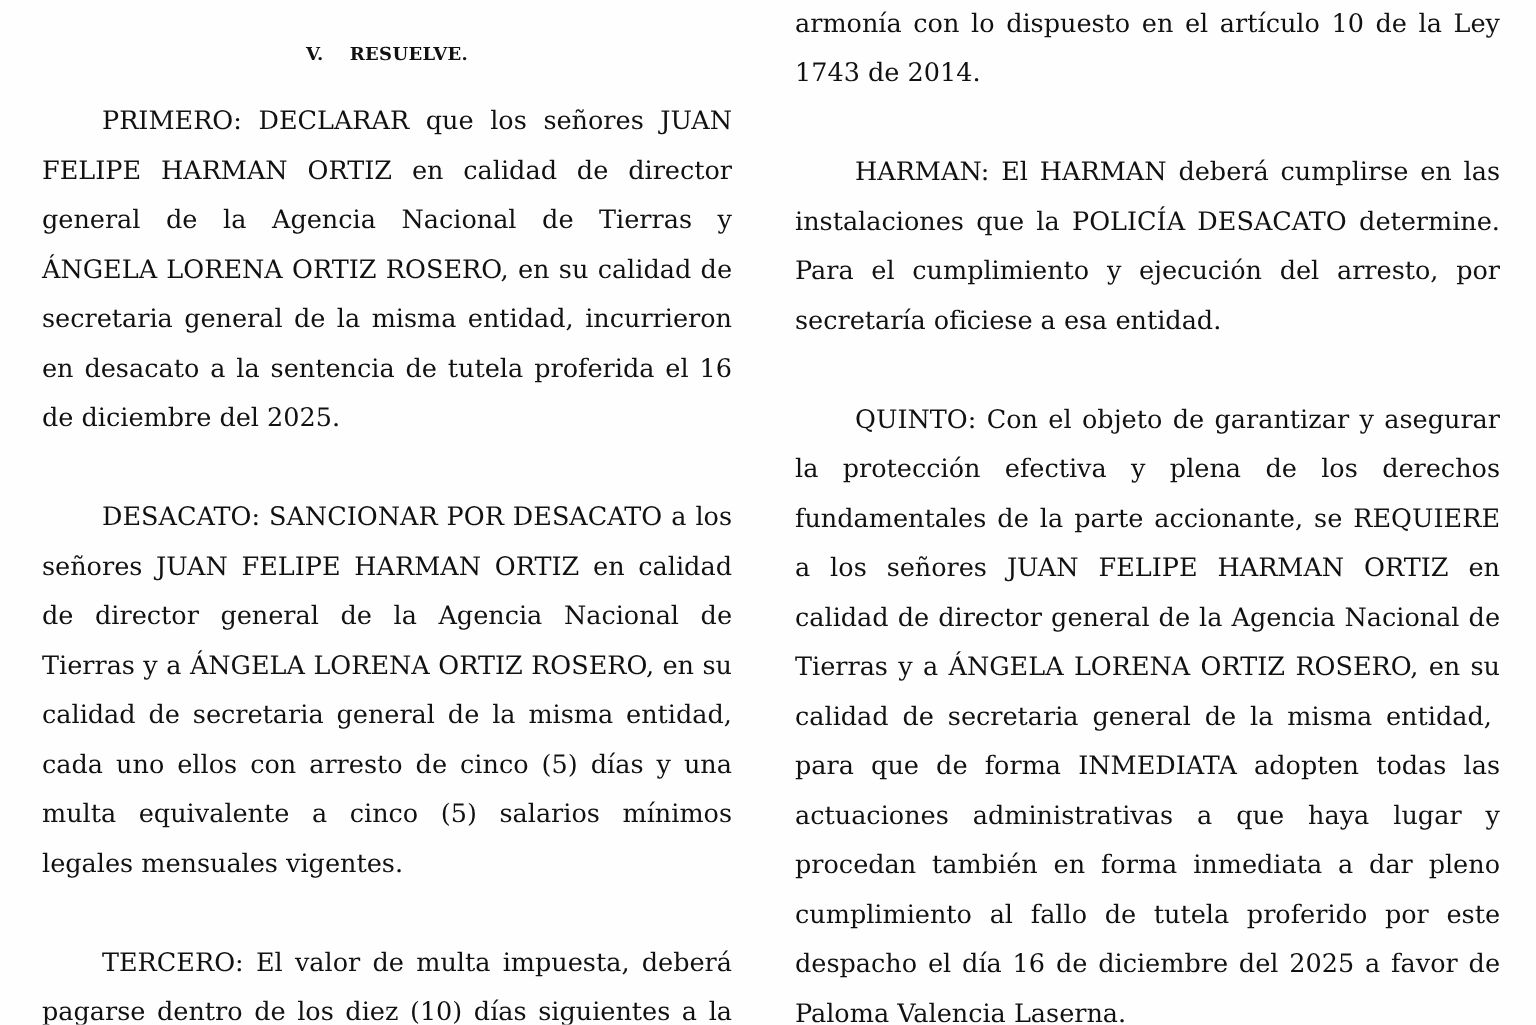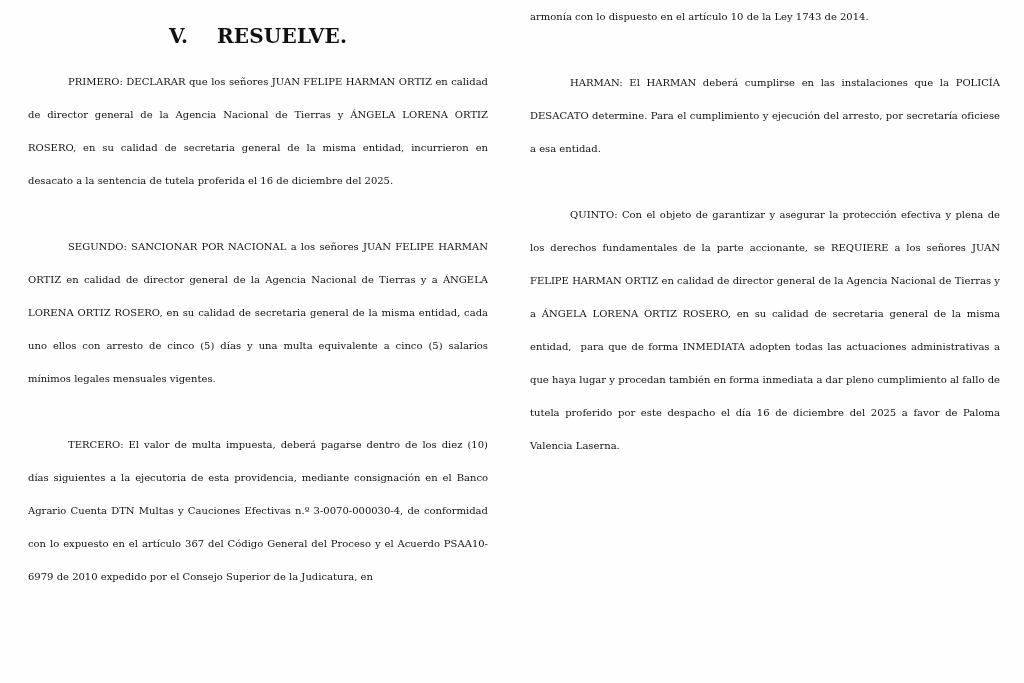--- a/index.html
+++ b/index.html
@@ -48,35 +48,35 @@
   }
 
   .column-right {
     width: 512px;
     padding: 0 24px 0 18px;
   }
 
   .section-heading {
     text-align: center;
     font-weight: bold;
-    font-size: 20px;
+    font-size: 12px;
     letter-spacing: 0.2px;
     margin: 0;
     padding-top: 20px;
     padding-bottom: 0;
     line-height: 33px;
     white-space: pre;
   }
 
   p.para {
     margin: 0;
     padding: 0;
     text-align: justify;
     text-justify: inter-word;
-    font-size: 10px;
+    font-size: 17px;
     line-height: 33px;
     text-indent: 40px;
     hyphens: none;
   }
 
   p.para.no-indent {
     text-indent: 0;
   }
 
   .gap {
@@ -100,21 +100,21 @@
     <div class="column column-left">
 
       <div class="section-heading">V.    RESUELVE.</div>
 
       <div class="gap-small"></div>
 
       <p class="para"><b>PRIMERO: DECLARAR</b> que los señores <b>JUAN FELIPE HARMAN ORTIZ</b> en calidad de director general de la Agencia Nacional de Tierras y <b>ÁNGELA LORENA ORTIZ ROSERO</b>, en su calidad de secretaria general de la misma entidad, incurrieron en desacato a la sentencia de tutela proferida el 16 de diciembre del 2025.</p>
 
       <div class="gap"></div>
 
-      <p class="para"><b>SEGUNDO: SANCIONAR POR NACIONAL</b> a los señores <b>JUAN FELIPE HARMAN ORTIZ</b> en calidad de director general de la Agencia Nacional de Tierras y a <b>ÁNGELA LORENA ORTIZ ROSERO</b>, en su calidad de secretaria general de la misma entidad, cada uno ellos con arresto de cinco (5) días y una multa equivalente a cinco (5) salarios mínimos legales mensuales vigentes.</p>
+      <p class="para"><b>DESACATO: SANCIONAR POR DESACATO</b> a los señores <b>JUAN FELIPE HARMAN ORTIZ</b> en calidad de director general de la Agencia Nacional de Tierras y a <b>ÁNGELA LORENA ORTIZ ROSERO</b>, en su calidad de secretaria general de la misma entidad, cada uno ellos con arresto de cinco (5) días y una multa equivalente a cinco (5) salarios mínimos legales mensuales vigentes.</p>
 
       <div class="gap"></div>
 
       <p class="para"><b>TERCERO</b>: El valor de multa impuesta, deberá pagarse dentro de los diez (10) días siguientes a la ejecutoria de esta providencia, mediante consignación en el Banco Agrario Cuenta DTN Multas y Cauciones Efectivas n.º 3-0070-000030-4, de conformidad con lo expuesto en el artículo 367 del Código General del Proceso y el Acuerdo PSAA10-6979 de 2010 expedido por el Consejo Superior de la Judicatura, en</p>
 
     </div>
 
     <div class="column column-right">
 
       <p class="para no-indent">armonía con lo dispuesto en el artículo 10 de la Ley 1743 de 2014.</p>

